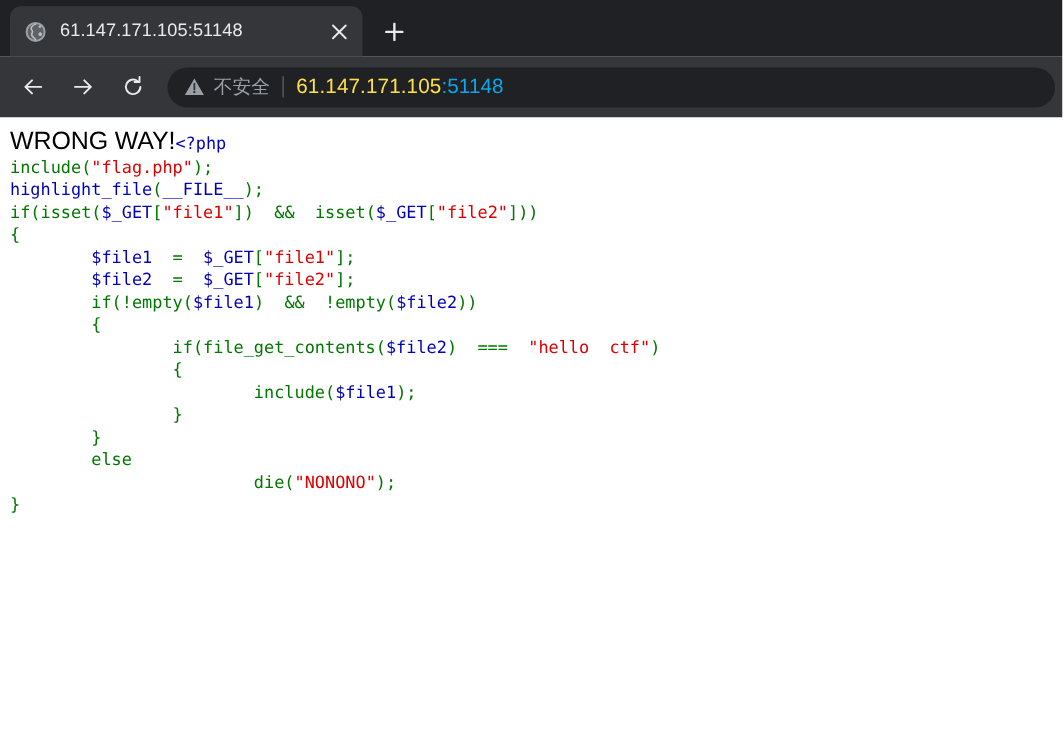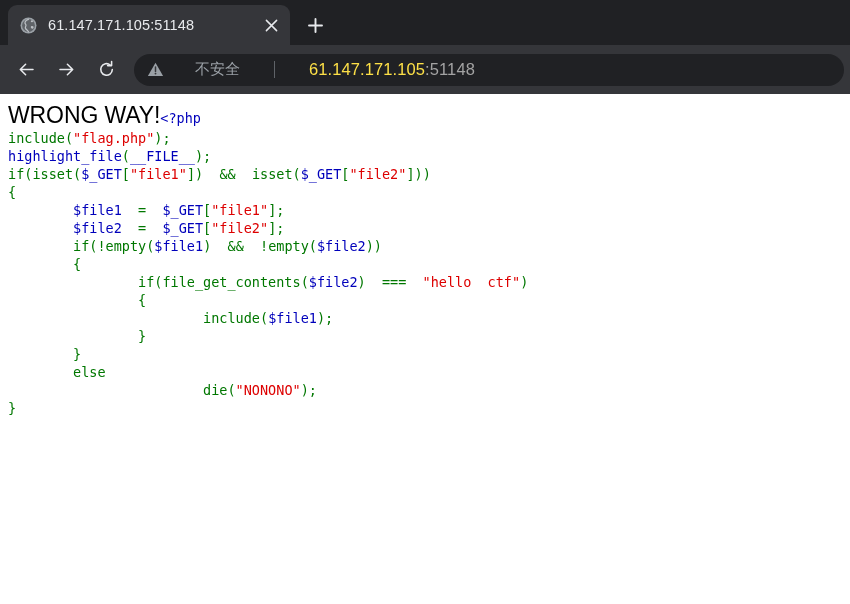--- a/index.html
+++ b/index.html
@@ -114,21 +114,20 @@
   .omnibox {
     flex: 1 1 auto;
     height: 32px;
     background: #202124;
     border-radius: 16px;
     display: flex;
     align-items: center;
     padding: 0 14px 0 12px;
     box-sizing: border-box;
     min-width: 0;
-    gap: 24px;
   }
 
   .omni-warn-icon {
     width: 18px;
     height: 18px;
     flex: 0 0 auto;
     display: flex;
     align-items: center;
     justify-content: center;
     margin-right: 7px;
@@ -150,37 +149,37 @@
   }
 
   .omni-url {
     font-size: 16.5px;
     white-space: nowrap;
     overflow: hidden;
     min-width: 0;
     letter-spacing: 0.1px;
   }
   .omni-url .host { color: #fde047; }
-  .omni-url .rest { color: #a3a3a3; }
+  .omni-url .rest { color: #0ea5e9; }
 
   
   .viewport {
     flex: 1 1 auto;
     background: #ffffff;
     overflow: hidden;
     position: relative;
   }
 
   .page {
     padding: 8px 0 0 8px;
   }
 
   .wrong-way {
     font-family: "Liberation Sans", sans-serif;
-    font-size: 23px;
+    font-size: 20px;
     color: #000000;
     display: inline;
     vertical-align: baseline;
     letter-spacing: -0.1px;
   }
 
   .code {
     font-family: "DejaVu Sans Mono", monospace;
     font-size: 13.5px;
     line-height: 18px;

